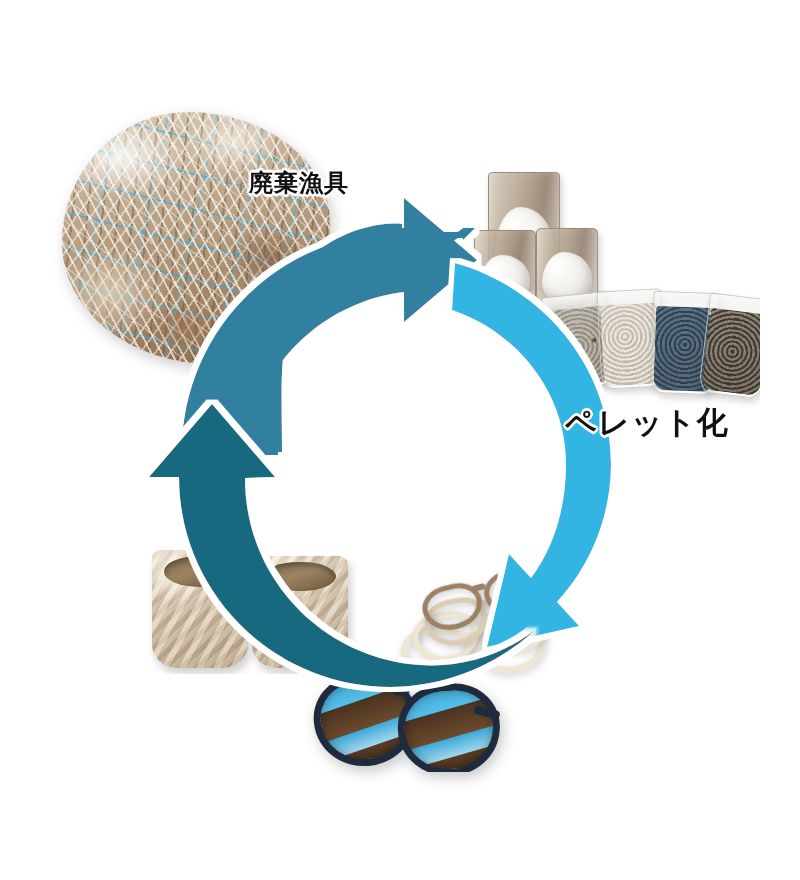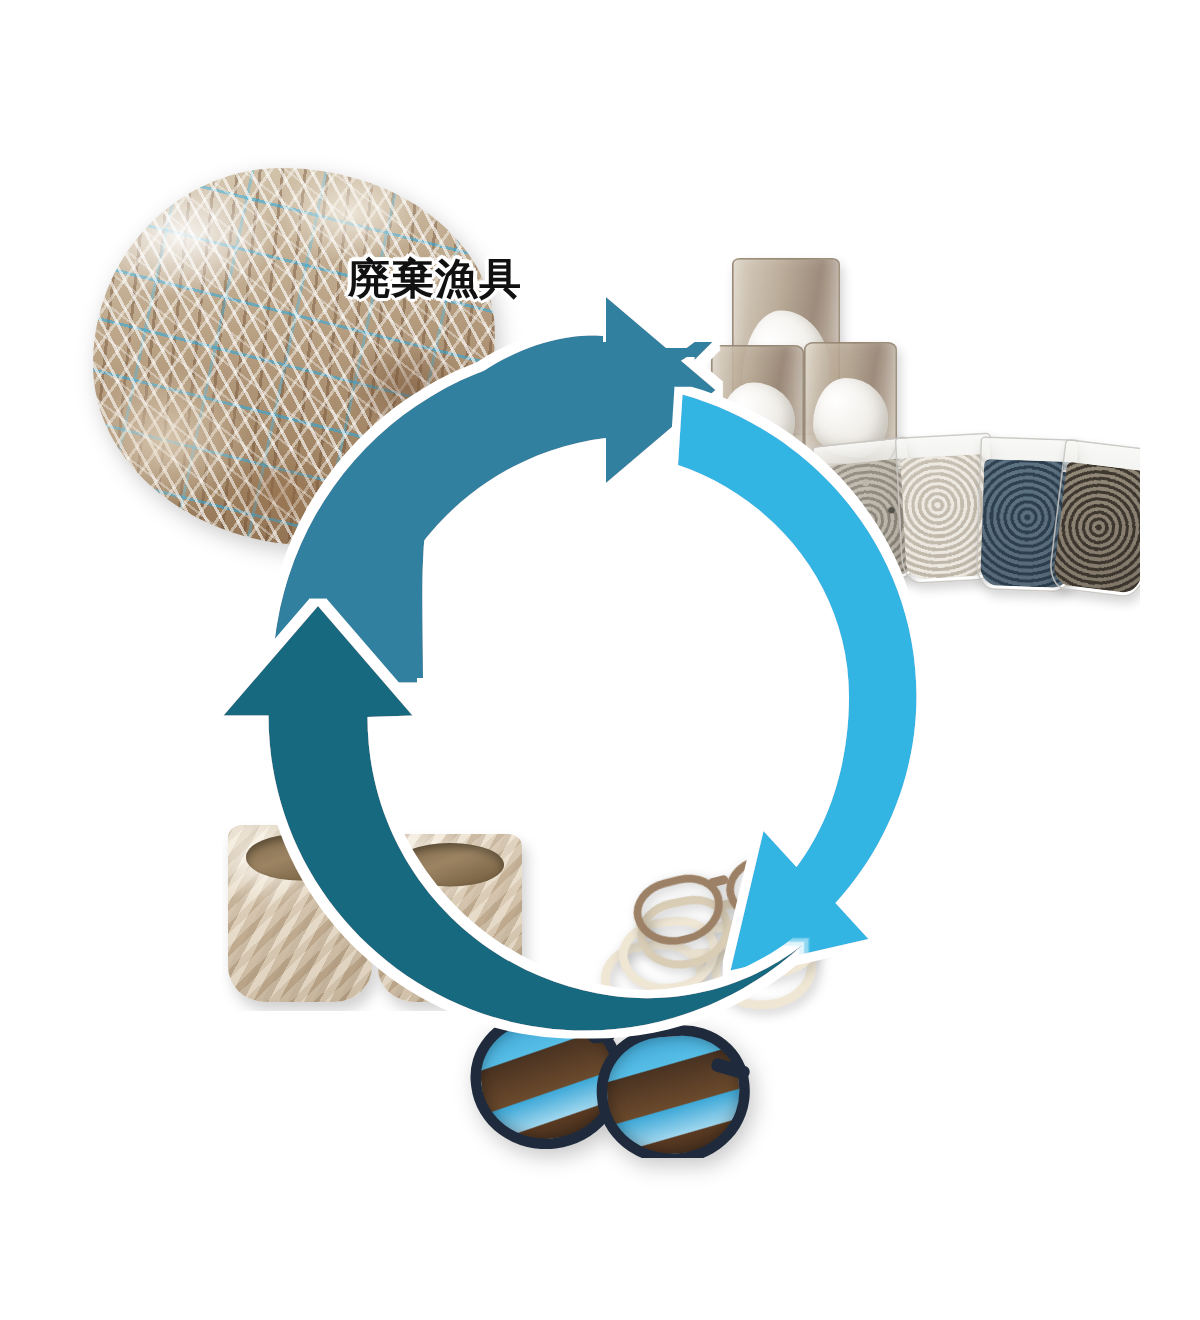--- a/index.html
+++ b/index.html
@@ -29,21 +29,21 @@
     line-height: 1.28;
     white-space: pre-line;
     text-shadow:
        2px  0   0 #fff,  -2px  0   0 #fff,
        0    2px 0 #fff,   0   -2px 0 #fff,
        1.6px 1.6px 0 #fff, -1.6px 1.6px 0 #fff,
        1.6px -1.6px 0 #fff, -1.6px -1.6px 0 #fff,
        2.6px 0 0 #fff, -2.6px 0 0 #fff, 0 2.6px 0 #fff, 0 -2.6px 0 #fff;
     z-index: 60;
   }
-  #label-waste   { left: 232px; top: 168px; font-size: 28px; }
+  #label-waste   { left: 249px; top: 168px; font-size: 24px; }
   #label-pellet  { left: 565px; top: 403px; font-size: 31px; }
   #label-upcycle { left: 144px; top: 657px; font-size: 31px; }
 
   
   .photo {
     position: absolute;
     overflow: hidden;
     background-repeat: no-repeat;
   }
 
@@ -435,15 +435,16 @@
                L 179,477
                L 149,477
                L 212,404
                L 275,477
                Z"></path>
     </g>
   </svg>
 
   <div class="label" id="label-waste">廃棄漁具</div>
 
+  <div class="label" id="label-pellet">ペレット化</div>
 
 
 </div>
 
 </body></html>

